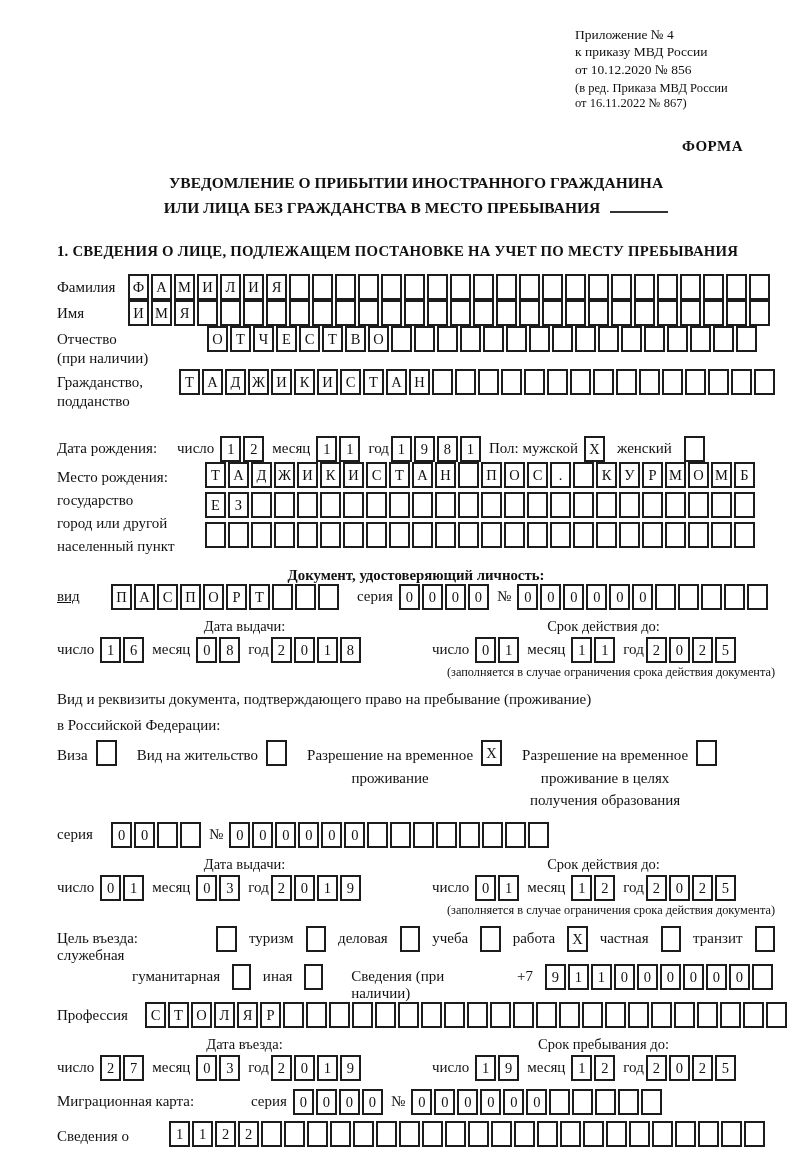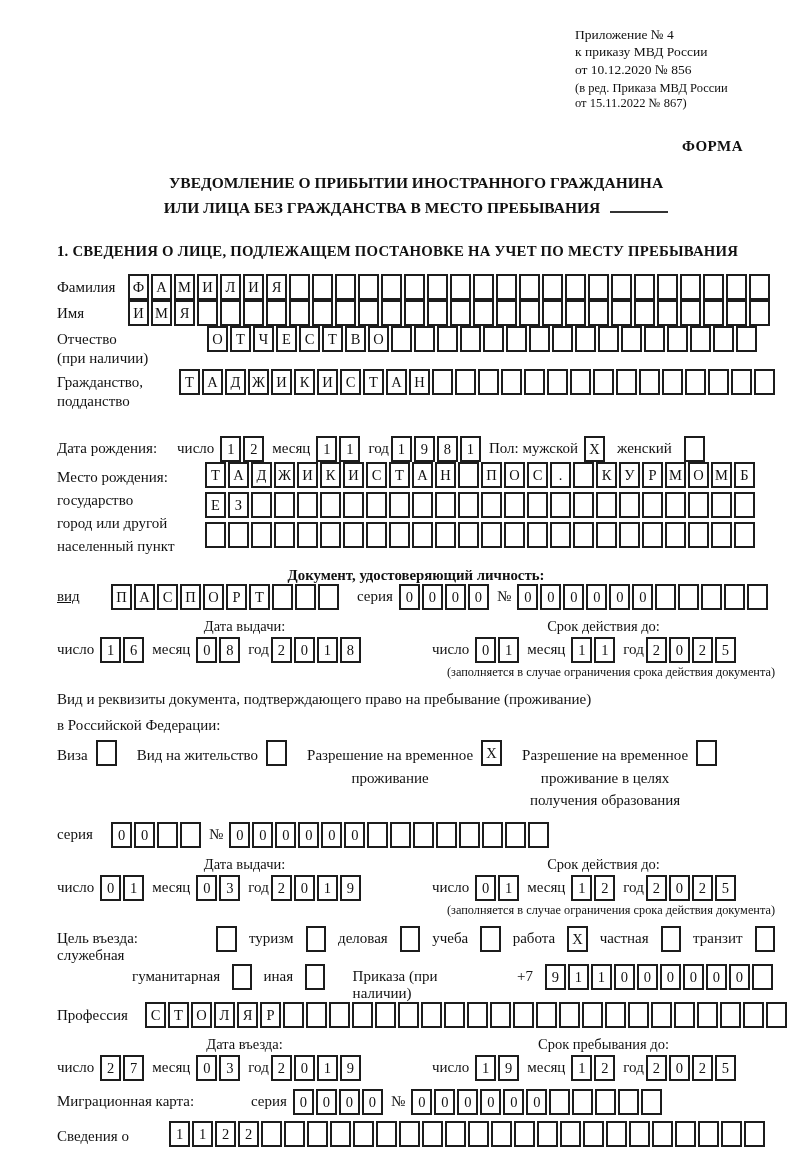--- a/index.html
+++ b/index.html
@@ -42,21 +42,21 @@
 
 <div class="page">
 
   <div class="appendix">
     <div>Приложение № 4</div>
     <div>к приказу МВД России</div>
     <div>от 10.12.2020 № 856</div>
   </div>
   <div class="appendix-note">
     <div>(в ред. Приказа МВД России</div>
-    <div>от 15.11.2022 № 867)</div>
+    <div>от 16.11.2022 № 867)</div>
   </div>
   <div class="form-label">ФОРМА</div>
 
   <div class="title">
     <div>УВЕДОМЛЕНИЕ О ПРИБЫТИИ ИНОСТРАННОГО ГРАЖДАНИНА</div>
     <div><span>ИЛИ ЛИЦА БЕЗ ГРАЖДАНСТВА В МЕСТО ПРЕБЫВАНИЯ</span><span class="title-underline"></span></div>
   </div>
 
   <div class="sec-heading">1. СВЕДЕНИЯ О ЛИЦЕ, ПОДЛЕЖАЩЕМ ПОСТАНОВКЕ НА УЧЕТ ПО МЕСТУ ПРЕБЫВАНИЯ</div>
 
@@ -229,21 +229,21 @@
     <span class="cb"></span>
     <div class="inline-lab">транзит</div>
     <span class="cb"></span>
   </div>
 
   <div class="row" style="column-gap:6px;">
     <div class="inline-lab first" style="margin-left:75px;">гуманитарная</div>
     <span class="cb"></span>
     <div class="inline-lab">иная</div>
     <span class="cb"></span>
-    <div class="inline-lab" style="margin-left:22px;">Приказа (при наличии)</div>
+    <div class="inline-lab" style="margin-left:22px;">Сведения (при наличии)</div>
     <div class="inline-lab" style="margin-left:18px;">+7</div>
     <div class="cells"><span class="cell">9</span><span class="cell">1</span><span class="cell">1</span><span class="cell">0</span><span class="cell">0</span><span class="cell">0</span><span class="cell">0</span><span class="cell">0</span><span class="cell">0</span><span class="cell"></span></div>
   </div>
 
   <div class="row">
     <div class="lab" style="width:88px;">Профессия</div>
     <div class="cells"><span class="cell">С</span><span class="cell">Т</span><span class="cell">О</span><span class="cell">Л</span><span class="cell">Я</span><span class="cell">Р</span><span class="cell"></span><span class="cell"></span><span class="cell"></span><span class="cell"></span><span class="cell"></span><span class="cell"></span><span class="cell"></span><span class="cell"></span><span class="cell"></span><span class="cell"></span><span class="cell"></span><span class="cell"></span><span class="cell"></span><span class="cell"></span><span class="cell"></span><span class="cell"></span><span class="cell"></span><span class="cell"></span><span class="cell"></span><span class="cell"></span><span class="cell"></span><span class="cell"></span></div>
   </div>
 
   <div class="datepair">

